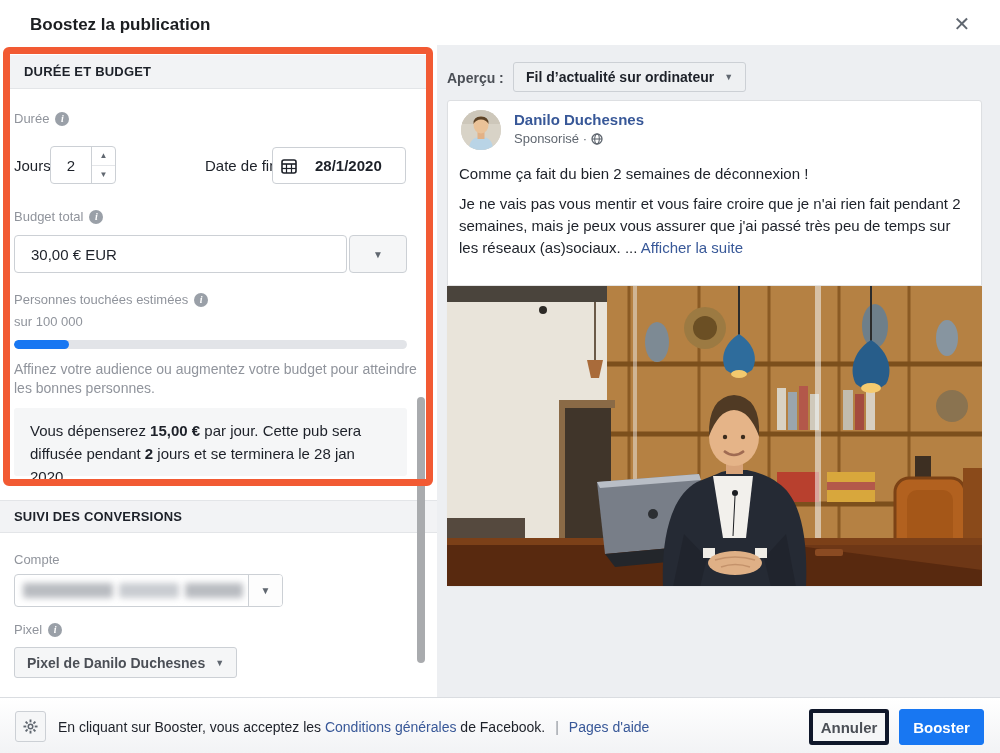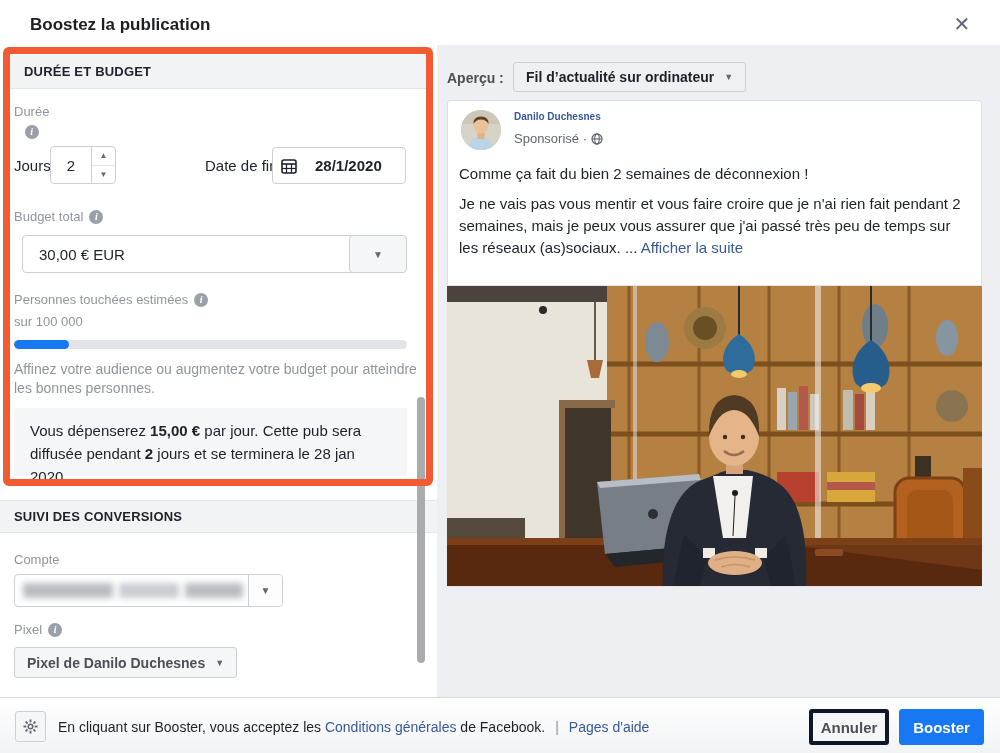--- a/index.html
+++ b/index.html
@@ -24,21 +24,21 @@
 
   .inp { background:#fff; border:1px solid #ccd0d5; border-radius:4px; display:flex; align-items:center; font-size:15px; color:#1d2129; }
   .spinner { left:50px; top:146px; width:66px; height:38px; padding:0; }
   .spin-val { flex:1; text-align:center; font-size:15px; }
   .spin-arrows { width:24px; height:100%; border-left:1px solid #ccd0d5; display:flex; flex-direction:column; }
   .spin-arrows span { flex:1; font-size:8px; color:#606770; text-align:center; line-height:18px; cursor:pointer; }
   .spin-arrows span:first-child { border-bottom:1px solid #e4e6e9; }
 
   .date-inp { left:272px; top:147px; width:134px; height:37px; padding:0 8px; gap:18px; font-weight:bold; font-size:15px; }
 
-  .budget-inp { left:14px; top:235px; width:333px; height:38px; padding:0 16px;margin-left:8px; }
+  .budget-inp { left:14px; top:235px; width:333px; height:38px; padding:0 16px; }
   .budget-caret { left:349px; top:235px; width:58px; height:38px; background:#f5f6f7; border:1px solid #ccd0d5; border-radius:4px; display:flex; align-items:center; justify-content:center; color:#606770; font-size:10px; cursor:pointer; }
 
   .reach-line { left:14px; top:314px; width:393px; display:flex; justify-content:space-between; align-items:baseline; }
   .reach-bold { font-size:15px; font-weight:bold; color:#1d2129; }
   .reach-total { font-size:13px; color:#90949c; }
   .progress-track { left:14px; top:340px; width:393px; height:9px; background:#e2e4e8; border-radius:5px; overflow:hidden; }
   .progress-fill { height:100%; background:#1877f2; border-radius:5px; }
 
   .hint { left:14px; top:360px; width:408px; font-size:14px; line-height:19px; color:#90949c; }
   .summary-box { left:14px; top:408px; width:393px; height:68px; background:#f5f6f7; border-radius:3px; padding:11px 16px; font-size:15px; line-height:23px; color:#1d2129; }
@@ -55,21 +55,21 @@
   .caret-sm { font-size:9px; color:#606770; }
 
   .scrollbar { left:417px; top:397px; width:8px; height:266px; background:#a9abae; border-radius:4px; }
 
   
   .apercu-lbl { left:447px; top:70px; font-size:14px; font-weight:bold; color:#4b4f56; }
   .apercu-dd { left:513px; top:62px; height:30px; background:#eef0f2; border:1px solid #ccd0d5; border-radius:3px; display:inline-flex; align-items:center; gap:10px; padding:0 12px; font-size:14px; font-weight:bold; color:#1d2129; cursor:pointer; }
 
   .post-card { left:447px; top:100px; width:535px; height:486px; background:#fff; border:1px solid #dddfe2; border-radius:3px; box-shadow:0 1px 1px rgba(0,0,0,.04); }
   .avatar { left:461px; top:110px; width:40px; height:40px; border-radius:50%; overflow:hidden; background:#d8d3c9; }
-  .post-author { left:514px; top:111px; font-size:10px; font-weight:bold; color:#385898; cursor:pointer; }
+  .post-author { left:514px; top:111px; font-size:15px; font-weight:bold; color:#385898; cursor:pointer; }
   .post-meta { left:514px; top:131px; font-size:13px; color:#606770; display:flex; align-items:center; gap:4px; }
   .post-text { left:459px; top:163px; width:512px; font-size:15px; line-height:22px; color:#1d2129; }
   .post-text .para { margin-top:8px; }
   .see-more { color:#385898; cursor:pointer;margin-top:11px; }
   .post-photo { left:447px; top:285px; width:535px; height:301px; border-top:1px solid #e5e5e5; overflow:hidden; }
 
   
   .footer { left:0; top:697px; width:1000px; height:56px; background:linear-gradient(#ffffff,#f2f3f5); border-top:1px solid #dadde1; }
   .gear-btn { left:15px; top:711px; width:31px; height:31px; background:#f5f6f7; border:1px solid #ccd0d5; border-radius:3px; display:flex; align-items:center; justify-content:center; cursor:pointer; }
   .footer-text { left:58px; top:719px; font-size:14px; color:#1d2129; }
@@ -84,21 +84,21 @@
 
 <div class="stage">
 
   <div class="abs dlg-title">Boostez la publication</div>
   <div class="abs close-x">✕</div>
 
   <div class="abs right-panel"></div>
 
   <div class="abs section-hd hd1">DURÉE ET BUDGET</div>
 
-  <div class="abs lbl" style="left:14px; top:104px;flex-direction:column;">
+  <div class="abs lbl" style="left:14px; top:111px;">
     <span>Durée</span>
     <span class="info-i">i</span>
   </div>
 
   <div class="abs" style="left:14px; top:157px; font-size:15px; color:#1d2129;">Jours</div>
   <div class="abs inp spinner">
     <span class="spin-val">2</span>
     <span class="spin-arrows">
       <span>▲</span>
       <span>▼</span>

